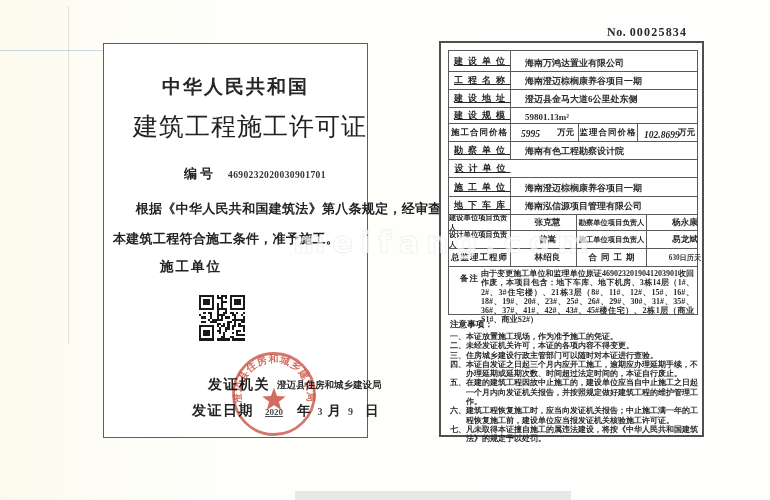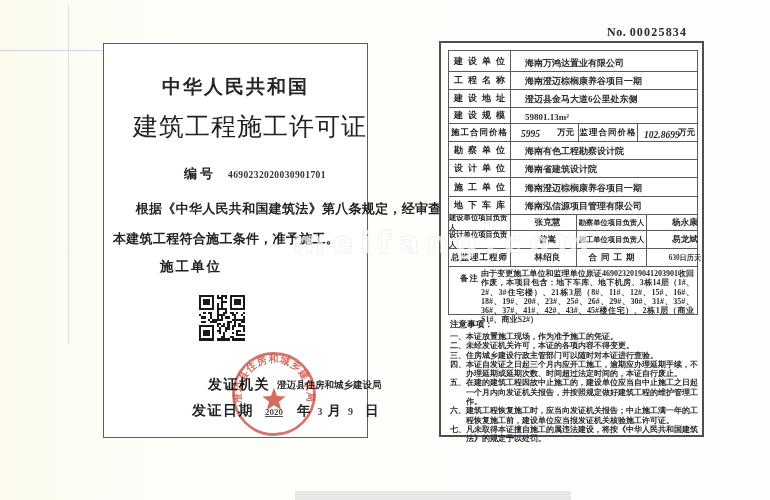--- a/index.html
+++ b/index.html
@@ -37,21 +37,21 @@
   
   .serial{left:607px;top:25px;font-size:12px;font-weight:bold;letter-spacing:.5px;color:#2a2a2e;}
   .serial .n{letter-spacing:1.2px;}
   .page-right{left:439px;top:41px;width:265px;height:396px;background:#fff;border:2px solid #4f4f4f;box-sizing:border-box;}
   .tbl{left:7px;top:7px;width:250px;border:1px solid #5a5a5a;display:flex;flex-direction:column;box-sizing:border-box;}
   .trow{display:flex;border-bottom:1px solid #5a5a5a;box-sizing:border-box;}
   .trow:last-child{border-bottom:none;margin-left:8px;}
   .cell{box-sizing:border-box;border-right:1px solid #5a5a5a;display:flex;align-items:center;justify-content:center;overflow:hidden;}
   .cell:last-child{border-right:none;}
   .lblc{width:62px;flex:none;font-size:9px;font-weight:bold;color:#26262a;}
-  .ls4{letter-spacing:5px;text-indent:5px;}
+  .ls4{letter-spacing:5px;text-indent:5px;text-decoration:underline;}
   .ls6{letter-spacing:1px;font-size:8.5px;}
   .ls8{font-size:7.3px;letter-spacing:0;}
   .valc{flex:1;justify-content:flex-start;align-items:flex-end;padding:0 0 1px 6px;font-size:9px;font-weight:bold;color:#2c2c30;white-space:nowrap;margin-left:8px;}
   .pvc{justify-content:center;align-items:center;padding:0;font-size:8.6px;}
   .money{position:relative;}
   .money .mv{position:absolute;left:10px;bottom:2px;font-size:9.5px;font-style:italic;font-weight:bold;}
   .money .mu{position:absolute;right:4px;top:3px;font-size:8.4px;font-weight:bold;}
   .money2 .mv{left:6px;bottom:1px;}
   .w68{width:68px;flex:none;} .w59{width:59px;flex:none;} .w61{width:61px;flex:none;}
   .w58{width:58px;flex:none;} .w70{width:70px;flex:none;} .w60{width:60px;flex:none;}
@@ -287,21 +287,20 @@
           <span class="mu">万元</span>
         </div>
       </div>
 
       <div class="trow" style="height:18px">
         <div class="cell lblc ls4">勘察单位</div>
         <div class="cell valc">海南有色工程勘察设计院</div>
       </div>
       <div class="trow" style="height:18px">
         <div class="cell lblc ls4">设计单位</div>
-        <div class="cell valc">海南省建筑设计院</div>
       </div>
       <div class="trow" style="height:19px">
         <div class="cell lblc ls4">施工单位</div>
         <div class="cell valc">海南澄迈棕榈康养谷项目一期</div>
       </div>
       <div class="trow" style="height:18px">
         <div class="cell lblc ls4">地下车库</div>
         <div class="cell valc">海南泓信源项目管理有限公司</div>
       </div>
 

